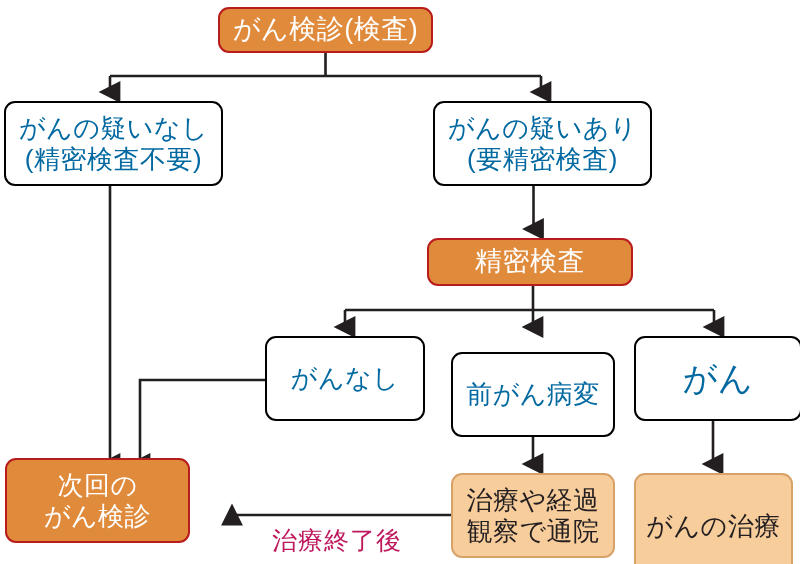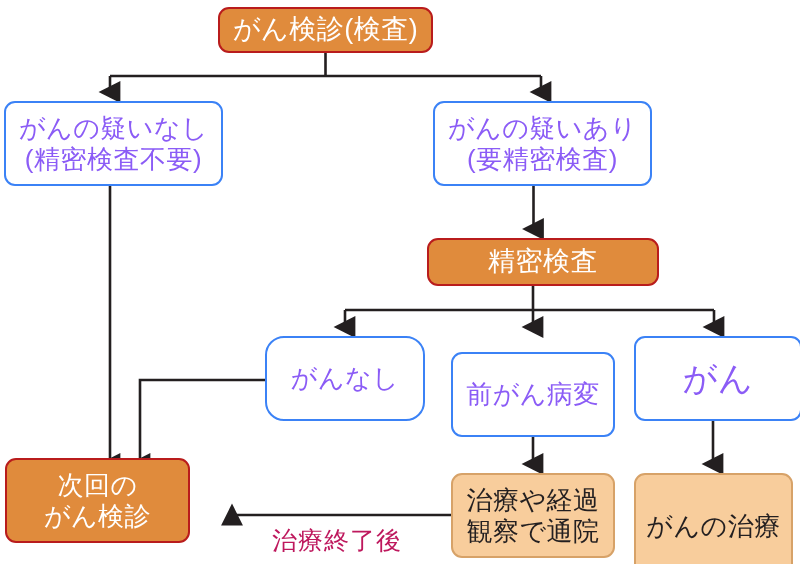--- a/index.html
+++ b/index.html
@@ -32,22 +32,22 @@
     align-items: center;
     justify-content: center;
     text-align: center;
     border-radius: 11px;
     line-height: 1.18;
     white-space: pre-line;
     letter-spacing: 0.5px;
   }
   .node-white {
     background: #ffffff;
-    border: 2px solid #3b82f6;
-    color: #8b5cf6;
+    border: 2px solid #000000;
+    color: #0369a1;
   }
   .node-orange {
     background: #e08b3c;
     border: 2px solid #b91c1c;
     color: #ffffff;
   }
   .node-lightorange {
     background: #f8cd9c;
     border: 2px solid #d7a268;
     color: #231f20;
@@ -94,23 +94,23 @@
   </svg>
 
   <div class="node node-orange" style="left:218px;top:7px;width:215px;height:46px;font-size:27px;">がん検診(検査)</div>
 
   <div class="node node-white" style="left:4px;top:101px;width:219px;height:85px;font-size:26px;">がんの疑いなし
 (精密検査不要)</div>
 
   <div class="node node-white" style="left:433px;top:101px;width:219px;height:85px;font-size:26px;">がんの疑いあり
 (要精密検査)</div>
 
-  <div class="node node-orange" style="left:427px;top:238px;width:232px;height:48px;font-size:27px;">精密検査</div>
+  <div class="node node-orange" style="left:427px;top:238px;width:206px;height:48px;font-size:27px;">精密検査</div>
 
-  <div class="node node-white" style="left:265px;top:336px;width:160px;height:85px;font-size:26px;border-radius:19px;">がんなし</div>
+  <div class="node node-white" style="left:265px;top:336px;width:160px;height:85px;font-size:26px;">がんなし</div>
 
   <div class="node node-white" style="left:451px;top:336px;width:164px;height:85px;font-size:26px;margin-top:16px;">前がん病変</div>
 
   <div class="node node-white" style="left:634px;top:336px;width:168px;height:85px;font-size:34px;">がん</div>
 
   <div class="node node-orange" style="left:5px;top:458px;width:185px;height:85px;font-size:26px;">次回の
 がん検診</div>
 
   <div class="node node-lightorange" style="left:451px;top:473px;width:164px;height:85px;font-size:26px;">治療や経過
 観察で通院</div>

